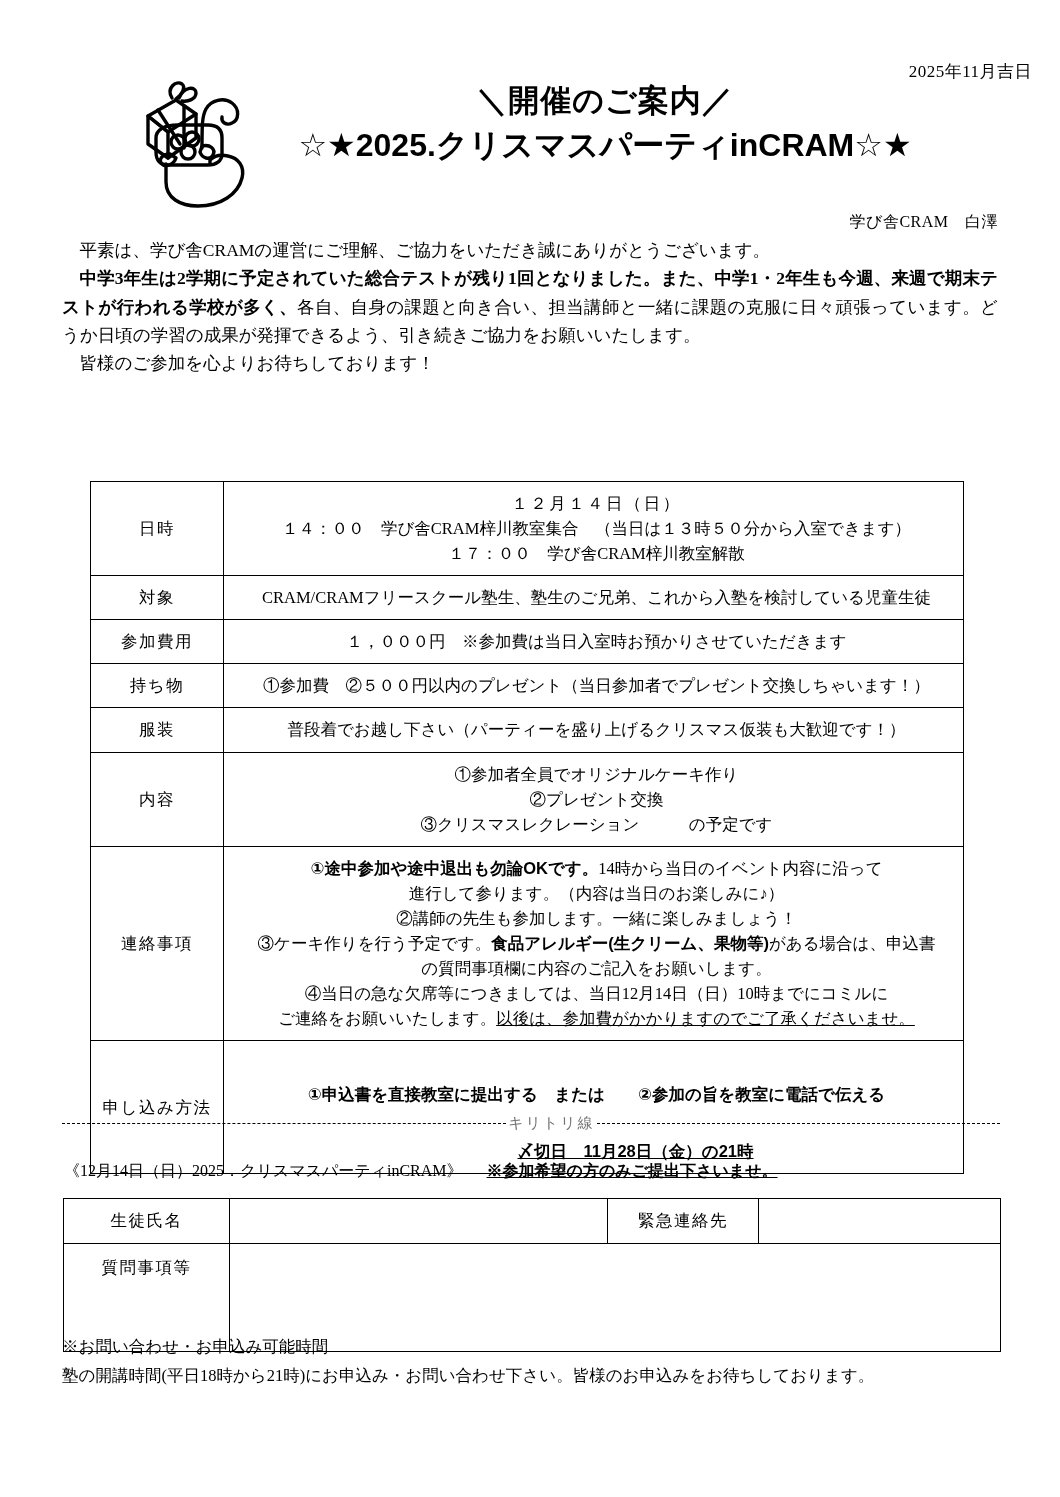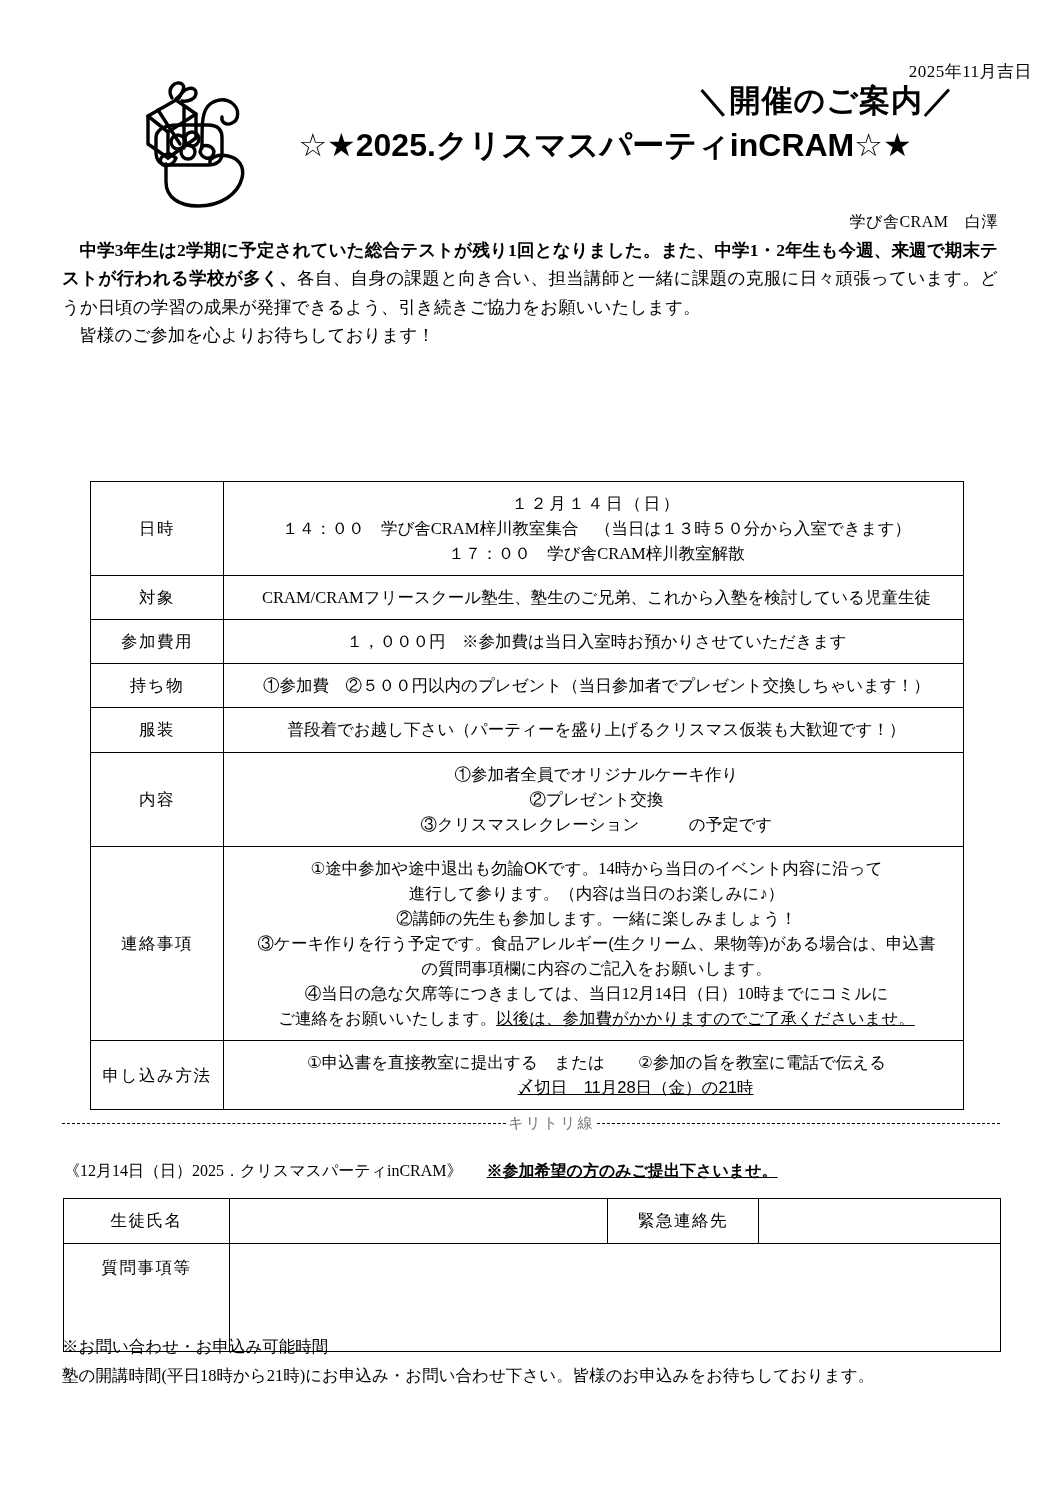--- a/index.html
+++ b/index.html
@@ -39,21 +39,20 @@
     top: 82px;
     width: 700px;
     text-align: center;
   }
   .title-line1 {
     font-family: "Liberation Sans", "DejaVu Sans", sans-serif;
     font-weight: bold;
     font-size: 31px;
     letter-spacing: 1px;
     line-height: 1.25;
-    text-align: right;
   }
   .title-line2 {
     font-family: "Liberation Sans", "DejaVu Sans", sans-serif;
     font-weight: bold;
     font-size: 32px;
     letter-spacing: 0px;
     line-height: 1.5;
     white-space: nowrap;
   }
 
@@ -107,21 +106,21 @@
   }
   .info-table td.value {
     padding: 9px 6px 9px 12px;
     text-align: center;
   }
   .info-table .l {
     display: block;
     white-space: nowrap;
   }
   .wide-sp { letter-spacing: 2.4px; }
-  .bold { font-weight: normal; }
+  .bold { font-weight: bold; margin-top: 32px; }
   .ul { text-decoration: underline; }
   .sans { font-family: "Liberation Sans", "DejaVu Sans", sans-serif; }
   .indent-ml { display: block; padding-left: 78px; white-space: nowrap; }
 
   
   .cutline {
     position: absolute;
     left: 62px;
     top: 1114px;
     width: 938px;
@@ -227,20 +226,21 @@
 </div>
 
 <div class="title-block">
   <div class="title-line1">＼開催のご案内／</div>
   <div class="title-line2">☆★2025.クリスマスパーティinCRAM☆★</div>
 </div>
 
 <div class="signature">学び舎CRAM　白澤</div>
 
 <div class="body-text">
+  <p>平素は、学び舎CRAMの運営にご理解、ご協力をいただき誠にありがとうございます。</p>
   <p><span class="b">中学3年生は2学期に予定されていた総合テストが残り1回となりました。また、中学1・2年生も今週、来週で期末テストが行われる学校が多く、</span><span>各自、自身の課題と向き合い、担当講師と一緒に課題の克服に日々頑張っています。どうか日頃の学習の成果が発揮できるよう、引き続きご協力をお願いいたします。</span></p>
   <p>皆様のご参加を心よりお待ちしております！</p>
 </div>
 
 <table class="info-table">
   <tbody>
       <tr>
     <td class="label">日時</td>
     <td class="value">
       <span class="l wide-sp">１２月１４日（日）</span>

